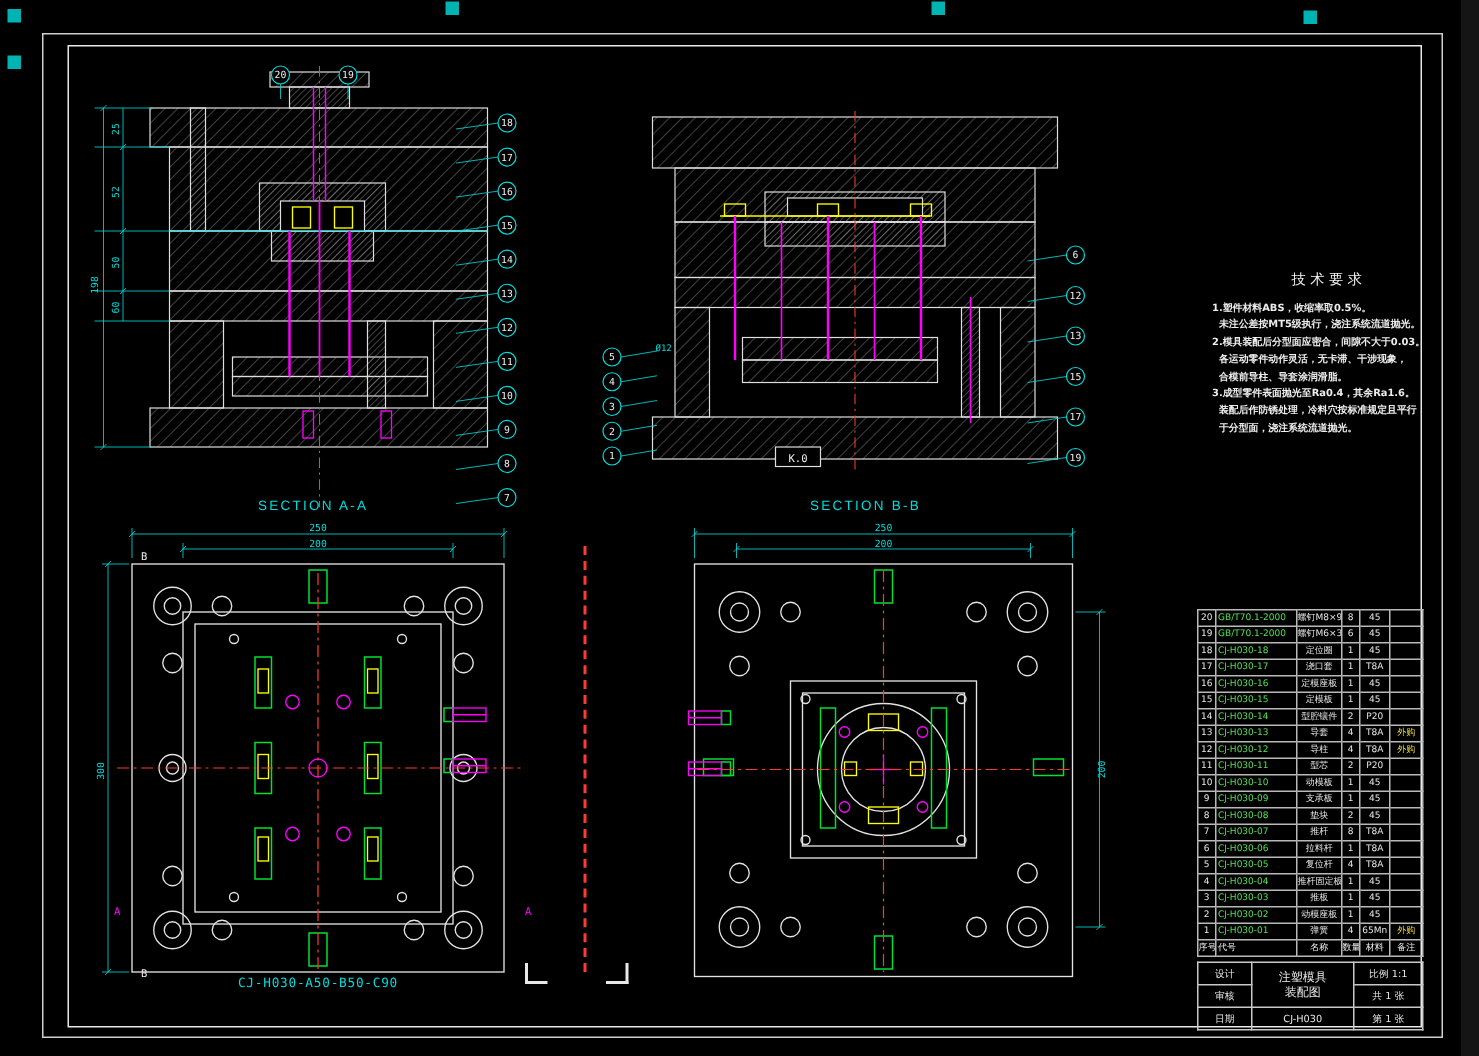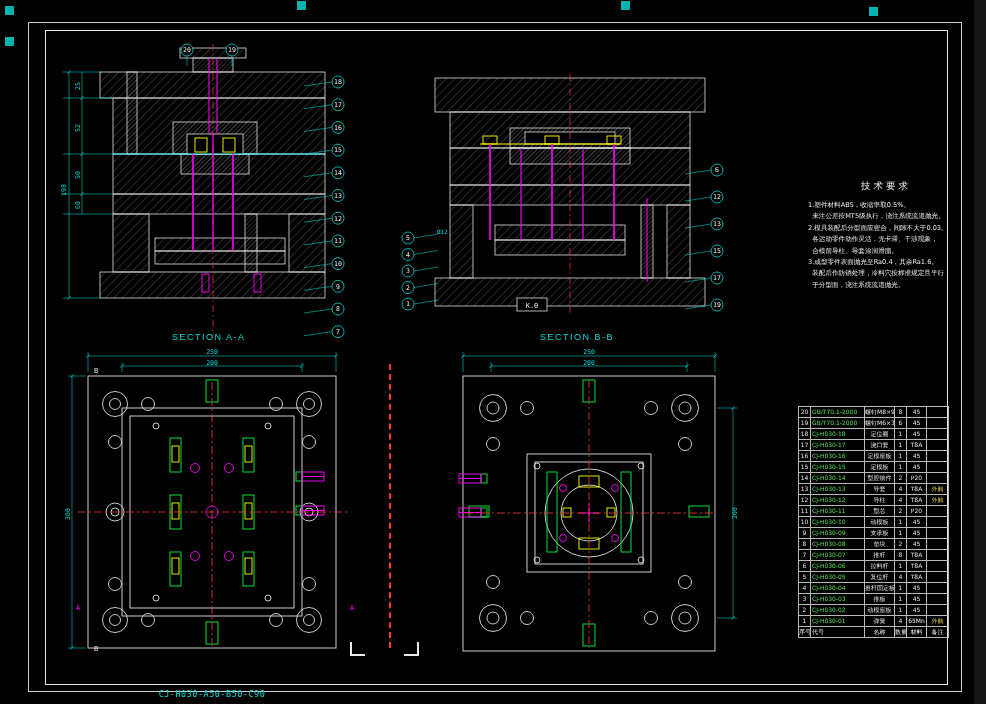--- a/index.html
+++ b/index.html
@@ -7,21 +7,21 @@
          font-family:"DejaVu Sans",sans-serif;}
   .frame-outer{position:absolute;left:28px;top:22px;width:932px;height:668px;border:1px solid #cfcfcf;}
   .frame-inner{position:absolute;left:45px;top:30px;width:901px;height:653px;border:1.5px solid #e8e8e8;}
   .grip{position:absolute;width:9px;height:9px;background:#00b3b3;}
   .sec-label{position:absolute;color:#00dcdc;font-family:Liberation Sans, sans-serif;
              font-size:9px;letter-spacing:1.5px;}
   .cj-label{position:absolute;color:#00dcdc;font-family:"DejaVu Sans Mono",monospace;
             font-size:8.5px;letter-spacing:.5px;text-align:center;width:200px;}
   .tech{position:absolute;left:796px;top:180px;width:156px;color:#ececec;margin-left:12px;}
   .tech-title{text-align:center;font-size:9.5px;letter-spacing:3px;margin-bottom:7px;color:#f2f2f2;}
-  .tech-line{font-size:6.6px;line-height:11.4px;white-space:pre;}
+  .tech-line{font-size:6.6px;line-height:11.4px;white-space:pre;font-weight:bold;}
   table{border-collapse:collapse;table-layout:fixed;}
   .bom{position:absolute;left:798px;top:406px;width:150px;}
   .bom td{border:1px solid #b9b9b9;height:10px;padding:0;font-size:6px;line-height:10px;
           text-align:center;overflow:hidden;white-space:nowrap;color:#e6e6e6;}
   .bom td.c1{color:#52e052;text-align:left;padding-left:1px;}
   .bom td.c5{color:#e8d24a;}
   .bom tr.hd td{color:#f0f0f0;}
   .tblock{position:absolute;left:798px;top:641px;width:150px;}
   .tblock td{border:1px solid #c9c9c9;font-size:6.5px;color:#e8e8e8;text-align:center;
              padding:0;height:14px;line-height:8px;overflow:hidden;}
@@ -370,21 +370,21 @@
       <line x1="152" y1="36" x2="152" y2="300"></line>
       <line x1="18" y1="166" x2="288" y2="166"></line>
     </g>
     <g font-size="7">
       <text x="34" y="27" fill="#e8e8e8">B</text>
       <text x="34" y="305" fill="#e8e8e8">B</text>
       <text x="16" y="264" fill="#ff00ff">A</text>
       <text x="290" y="264" fill="#ff00ff">A</text>
     </g>
   </svg>
-  <div class="cj-label" style="left:112px;top:689px">CJ-H030-A50-B50-C90</div>
+  <div class="cj-label" style="left:112px;top:651px">CJ-H030-A50-B50-C90</div>
 
   <svg style="left:445px;top:346px" width="300" height="312">
     <g stroke="#00dcdc" stroke-width="0.55" fill="#00dcdc" font-size="6.5">
       <line x1="18" y1="26" x2="18" y2="6"></line>
         <line x1="270" y1="26" x2="270" y2="6"></line>
       <line x1="18" y1="10" x2="270" y2="10"></line>
       <line x1="16" y1="12" x2="20" y2="8"></line>
         <line x1="268" y1="12" x2="272" y2="8"></line>
       <text x="144" y="8" text-anchor="middle" stroke="none">250</text>
       <line x1="46" y1="26" x2="46" y2="16"></line>
@@ -653,14 +653,40 @@
           <td class="c0">序号</td>
           <td class="c1">代号</td>
           <td class="c2">名称</td>
           <td class="c3">数量</td>
           <td class="c4">材料</td>
           <td class="c5">备注</td>
         </tr>
       </tbody>
   </table>
 
+  <table class="tblock">
+    <colgroup>
+        <col style="width:36px">
+        <col style="width:68px">
+        <col style="width:46px">
+      </colgroup>
+    <tbody>
+      <tr>
+        <td>设计</td>
+        <td class="big" rowspan="2">
+          <div>注塑模具</div>
+          <div>装配图</div>
+        </td>
+        <td>比例 1:1</td>
+      </tr>
+      <tr>
+        <td>审核</td>
+        <td>共 1 张</td>
+      </tr>
+      <tr>
+        <td>日期</td>
+        <td>CJ-H030</td>
+        <td>第 1 张</td>
+      </tr>
+    </tbody>
+  </table>
 
 </div>
 
 </body></html>

